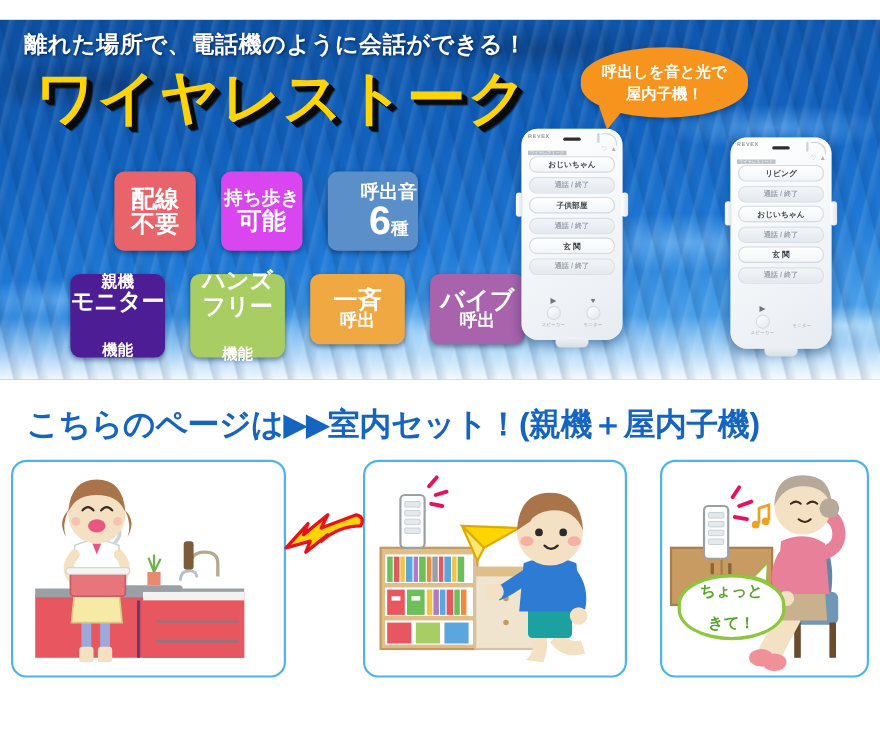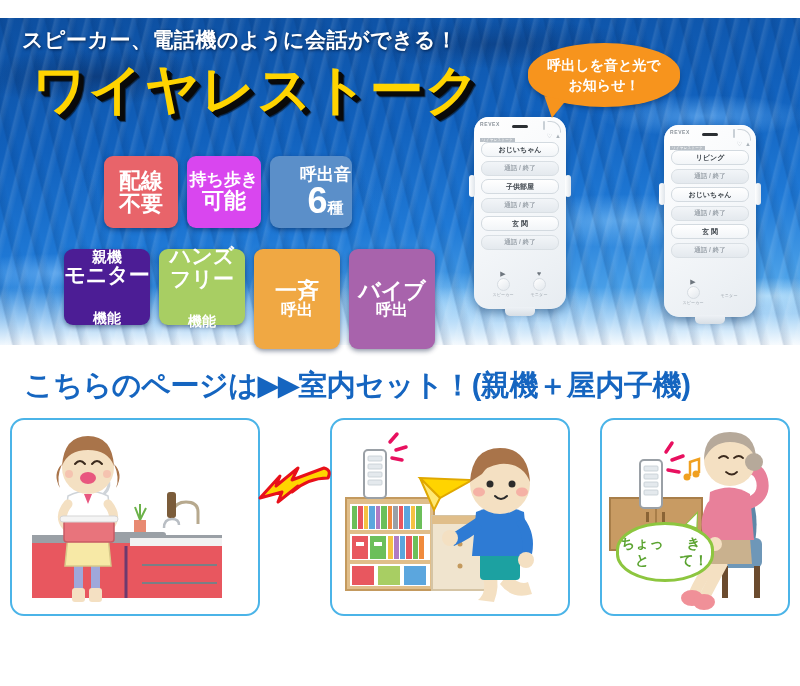--- a/index.html
+++ b/index.html
@@ -85,21 +85,21 @@
        3px 3px 0 #0a0a0a,
        4px 4px 0 #0a0a0a,
        5px 5px 0 #0a0a0a,
        6px 6px 1px rgba(0,0,0,.6);
   }
 
   
   .badge-row {
     position: absolute;
     display: flex;
-    gap: 9px;
+    gap: 23px;
   }
   .badge-row.row1 { left: 104px; top: 156px; }
   .badge-row.row2 { left: 64px;  top: 249px; }
 
   .badge {
     border-radius: 9px;
     color: #ffffff;
     text-align: center;
     display: flex;
     flex-direction: column;
@@ -122,21 +122,21 @@
   .badge.sound { width: 82px; height: 72px; padding-left: 36px; }
   .badge.sound .l1 { font-size: 17px; }
   .badge.sound .l2 { font-size: 36px; line-height: .95; }
   .badge.sound .l2 .unit { font-size: 16px; }
 
   .badge.sm { width: 86px; height: 76px; }
   .badge.sm .l1 { font-size: 15px; }
   .badge.sm .l2 { font-size: 21px; }
   .badge.sm .l3 { font-size: 14px; margin-top: 24px; }
 
-  .badge.twoline { width: 86px; height: 100px; }
+  .badge.twoline { width: 86px; height: 64px; }
   .badge.twoline .l1 { font-size: 22px; }
   .badge.twoline .l2 { font-size: 16px; }
 
   
   .callout {
     position: absolute;
     left: 528px;
     top: 43px;
     width: 152px;
     height: 64px;
@@ -377,43 +377,43 @@
     width:0;height:0;border-left:7px solid transparent;border-right:9px solid transparent;
     border-top:18px solid #F285B4; transform: rotate(16deg); }
   .bubble.b2 .tail i { position:absolute; left:-5px; top:-18px;
     width:0;height:0;border-left:5px solid transparent;border-right:6px solid transparent;
     border-top:13px solid #fff; }
 
   .bubble.b3 {
     left: 14px; top: 102px; width: 98px; height: 60px;
     border: 3px solid #8DC63F; border-radius: 50%/46%;
     color: #5aa32f; font-size: 14px; background:#fff;
-    flex-direction: row;
+    flex-direction: column;
     gap: 11px;
   }
   .bubble.b3 .tail { position:absolute; right:10px; top:-15px;
     width:0;height:0;border-left:8px solid transparent;border-right:6px solid transparent;
     border-bottom:18px solid #8DC63F; transform: rotate(20deg); }
   .bubble.b3 .tail i { position:absolute; left:-6px; top:3px;
     width:0;height:0;border-left:6px solid transparent;border-right:4px solid transparent;
     border-bottom:13px solid #fff; }
 </style>
 </head>
 <body>
 
 <div class="hero">
   <div class="hero-fade"></div>
 </div>
 
-<div class="hero-tagline">スピーカー、電話機のように会話ができる！</div>
+<div class="hero-tagline">離れた場所で、電話機のように会話ができる！</div>
 <div class="hero-title">ワイヤレストーク</div>
 
 <div class="callout">
   <span>呼出しを音と光で</span>
-  <span>お知らせ！</span>
+  <span>屋内子機！</span>
   <span class="tail"></span>
 </div>
 
 <div class="badge-row row1">
   <div class="badge big" style="background:#E8646A">
     <span class="l1">配線</span>
     <span class="l2">不要</span>
   </div>
   <div class="badge big" style="background:#d946ef">
     <span class="l1" style="font-size:17px">持ち歩き</span>

